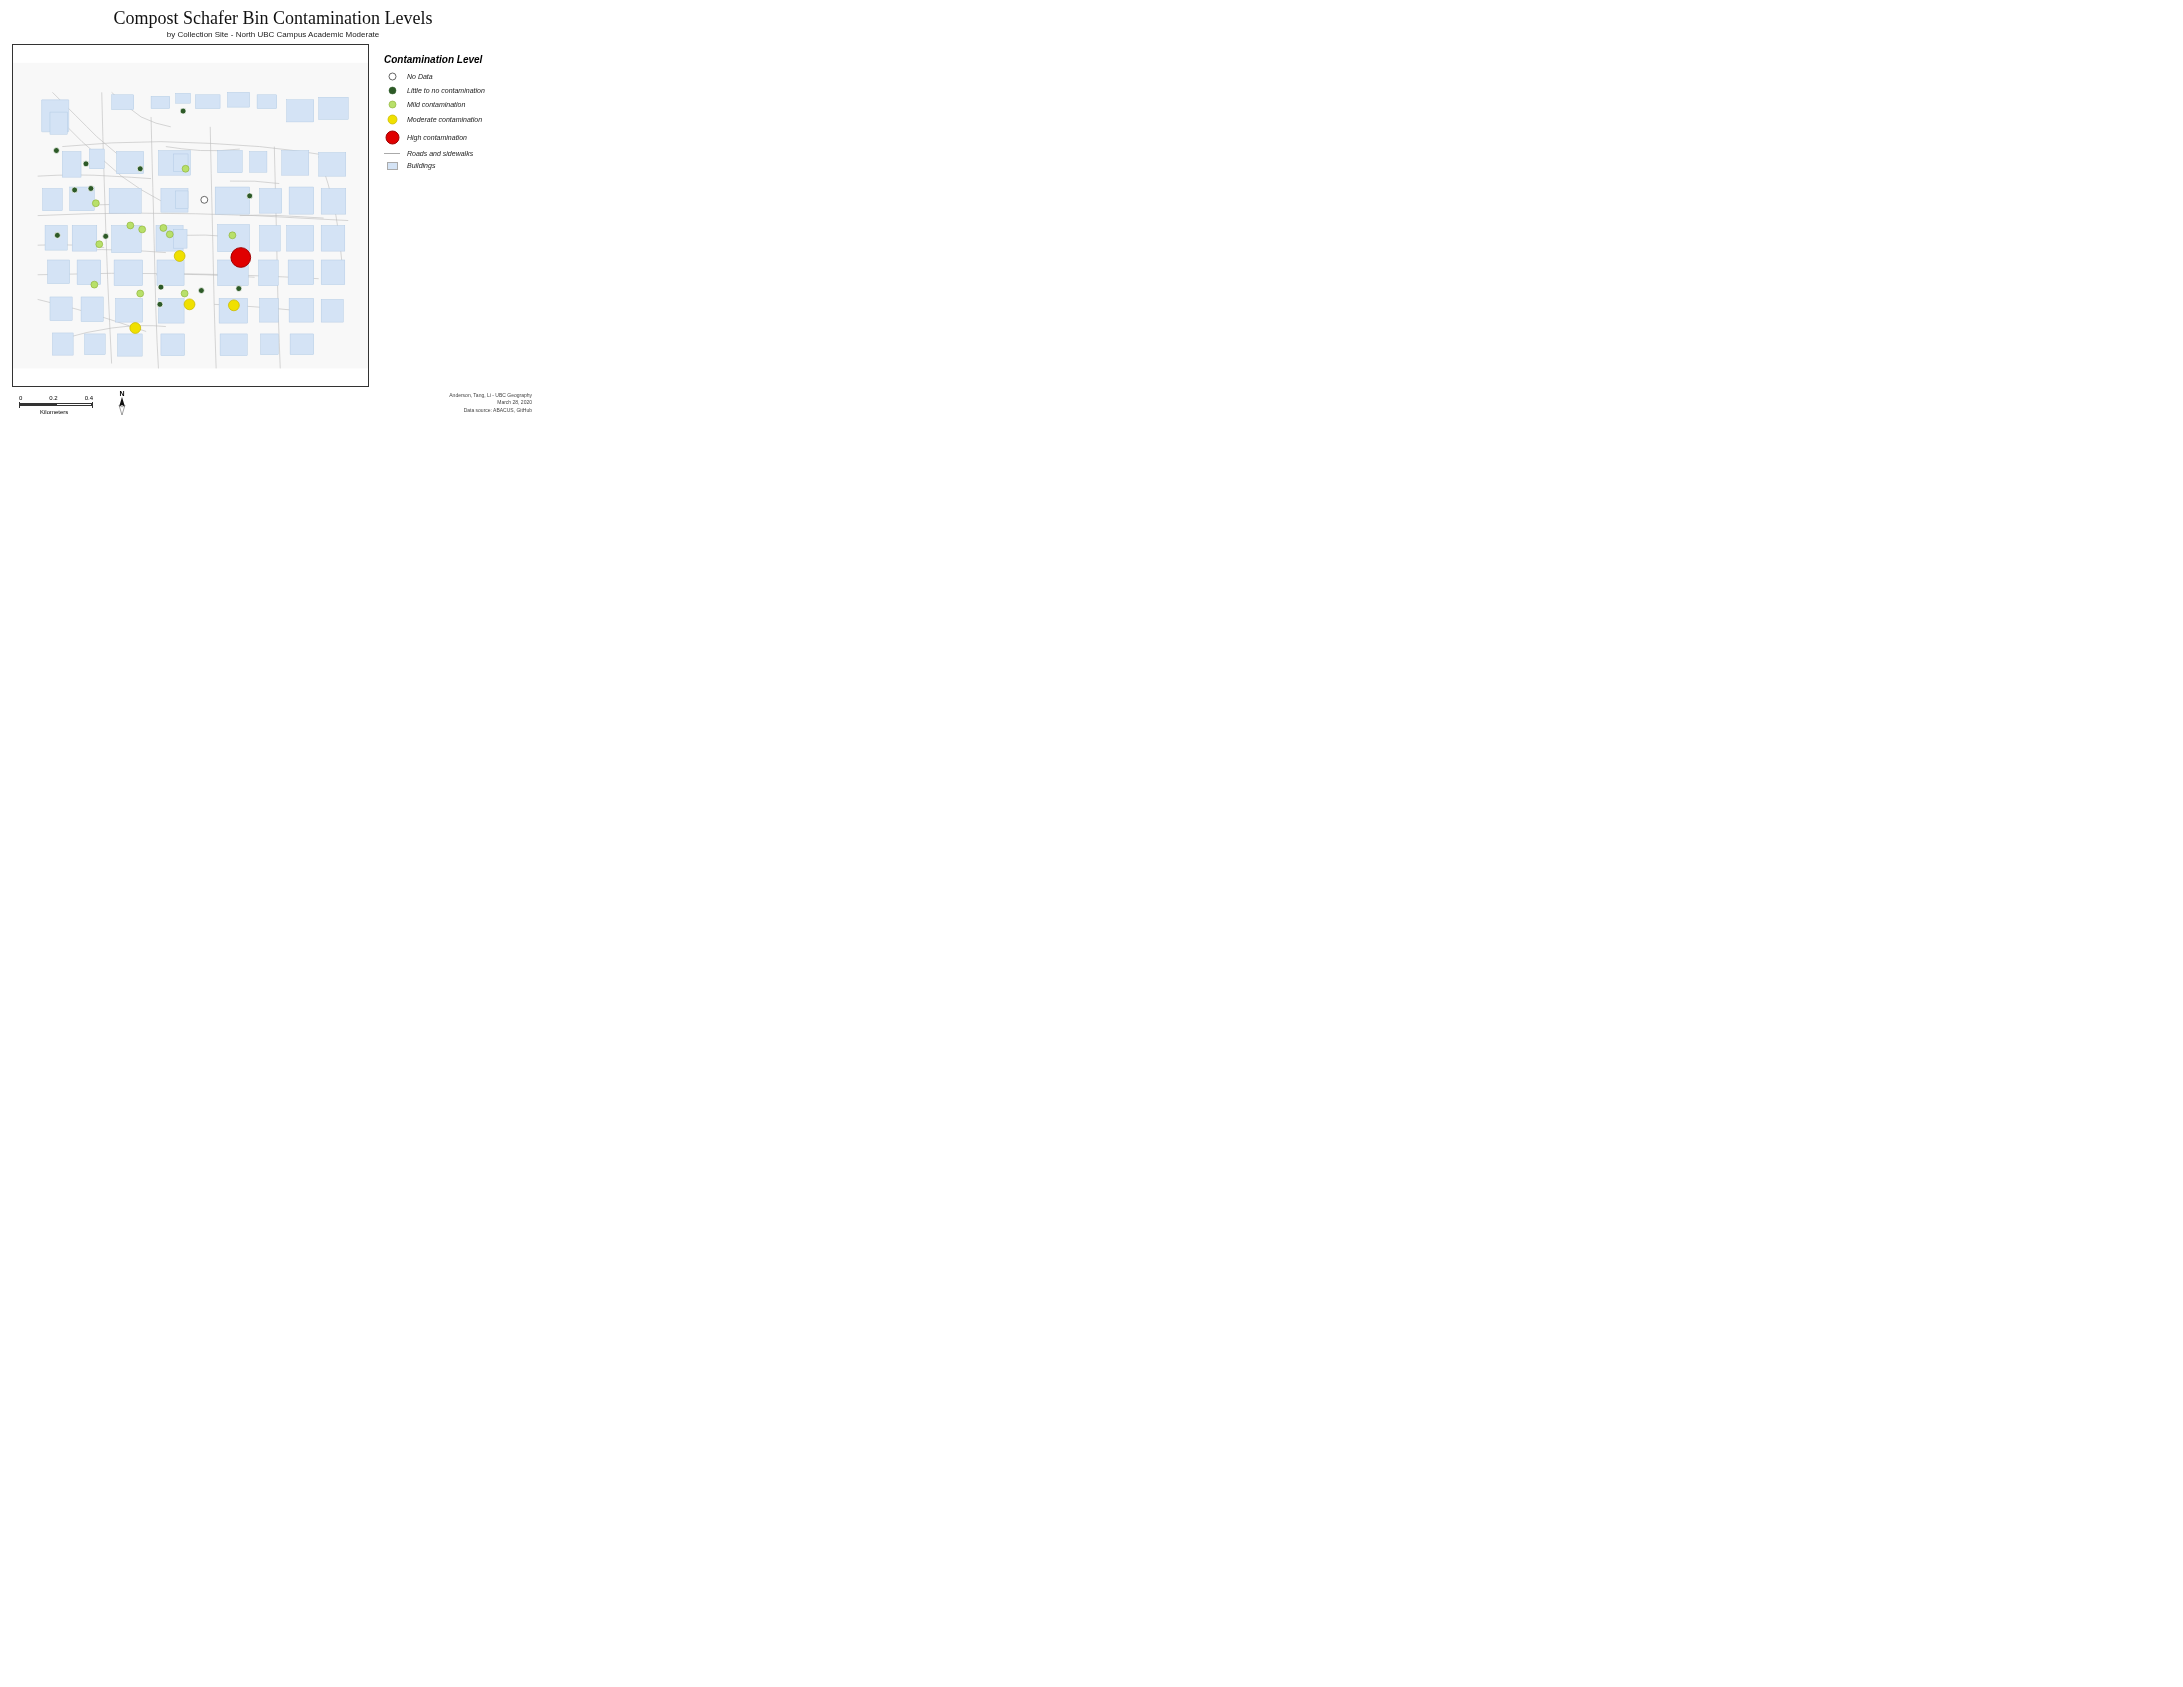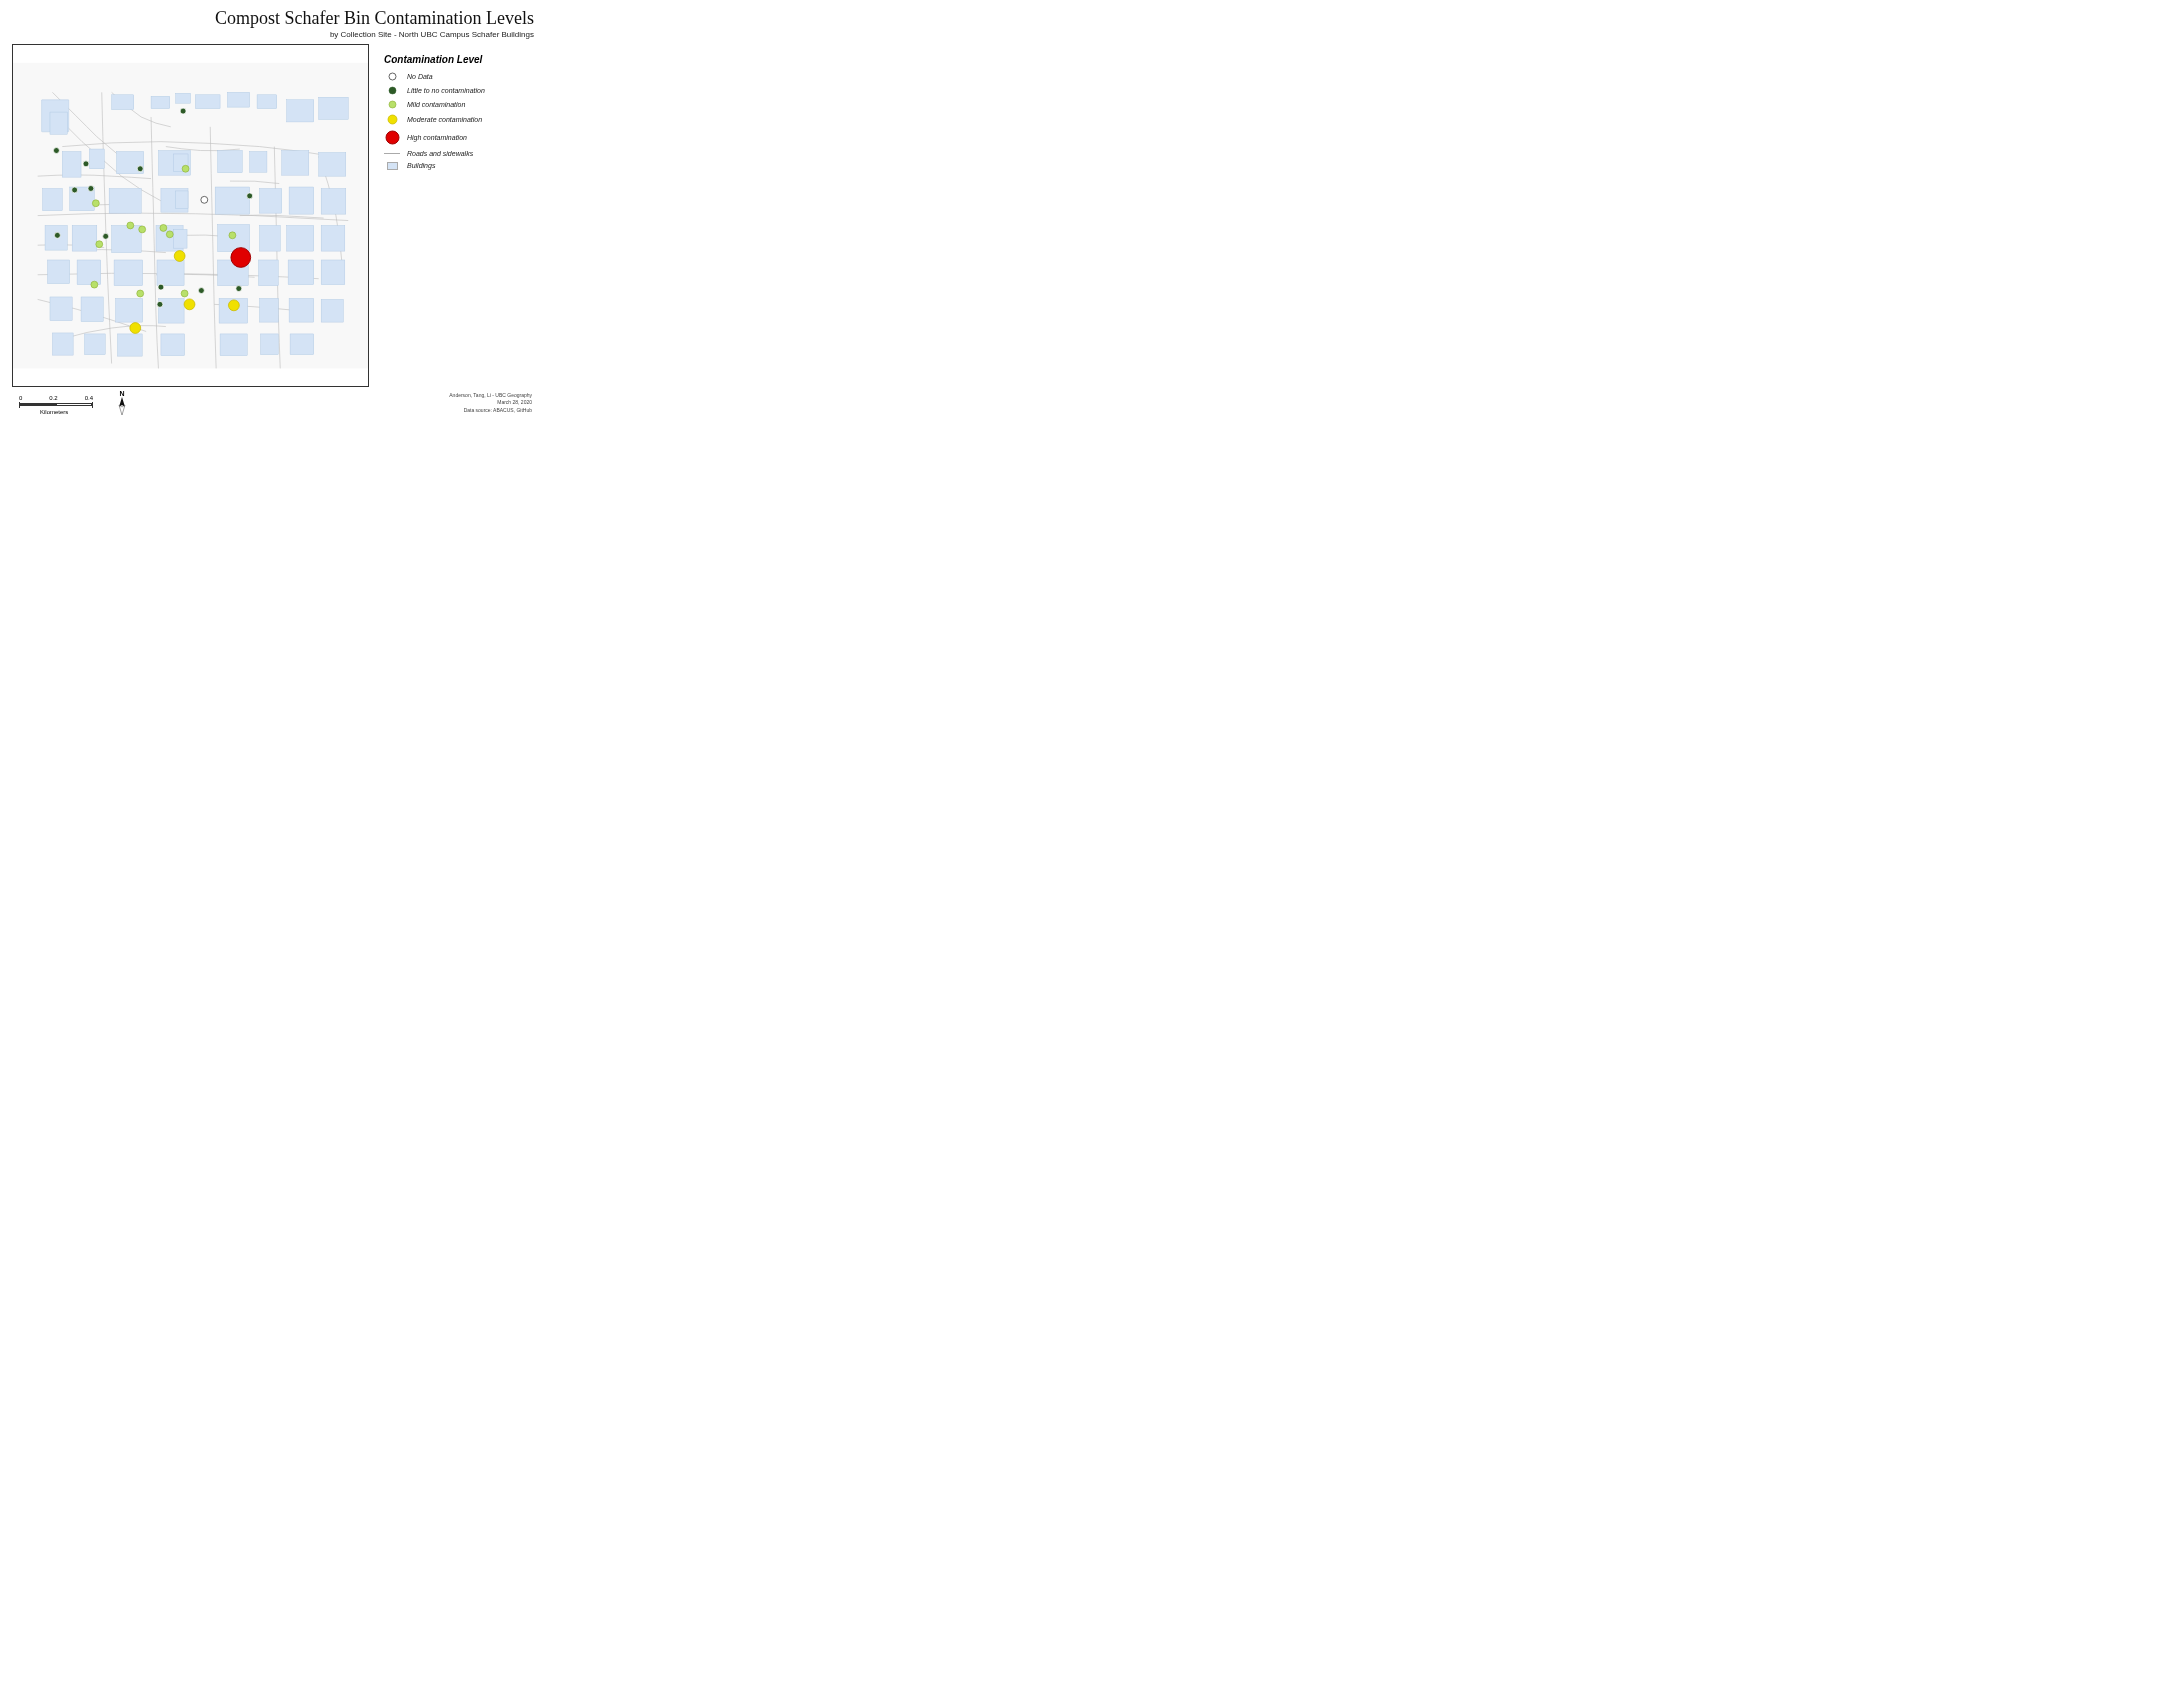--- a/index.html
+++ b/index.html
@@ -15,21 +15,21 @@
     .page-container {
       width: 546px;
       height: 422px;
       background: #fff;
       padding: 9px 12px 7px 12px;
       display: flex;
       flex-direction: column;
     }
 
     .title-section {
-      text-align: right;
+      text-align: center;
       margin-bottom: 5px;
     }
 
     .main-title {
       font-size: 18px;
       font-weight: normal;
       font-family: 'Georgia', serif;
       color: #111;
       line-height: 1.1;
     }
@@ -180,21 +180,21 @@
       line-height: 1.5;
       margin-bottom: 1px;
     }
   </style>
 </head>
 <body>
 
 <div class="page-container">
   <div class="title-section">
     <div class="main-title">Compost Schafer Bin Contamination Levels</div>
-    <div class="sub-title">by Collection Site - North UBC Campus Schafer Buildings</div>
+    <div class="sub-title">by Collection Site - North UBC Campus Academic Moderate</div>
   </div>
 
   <div class="content-row">
 
     <div class="map-container">
       <svg class="map-svg" viewBox="0 0 720 620" xmlns="http://www.w3.org/2000/svg">
 
         <rect width="720" height="620" fill="#f8f8f8"></rect>
 
         <g stroke="#bbb" stroke-width="1.2" fill="none">

